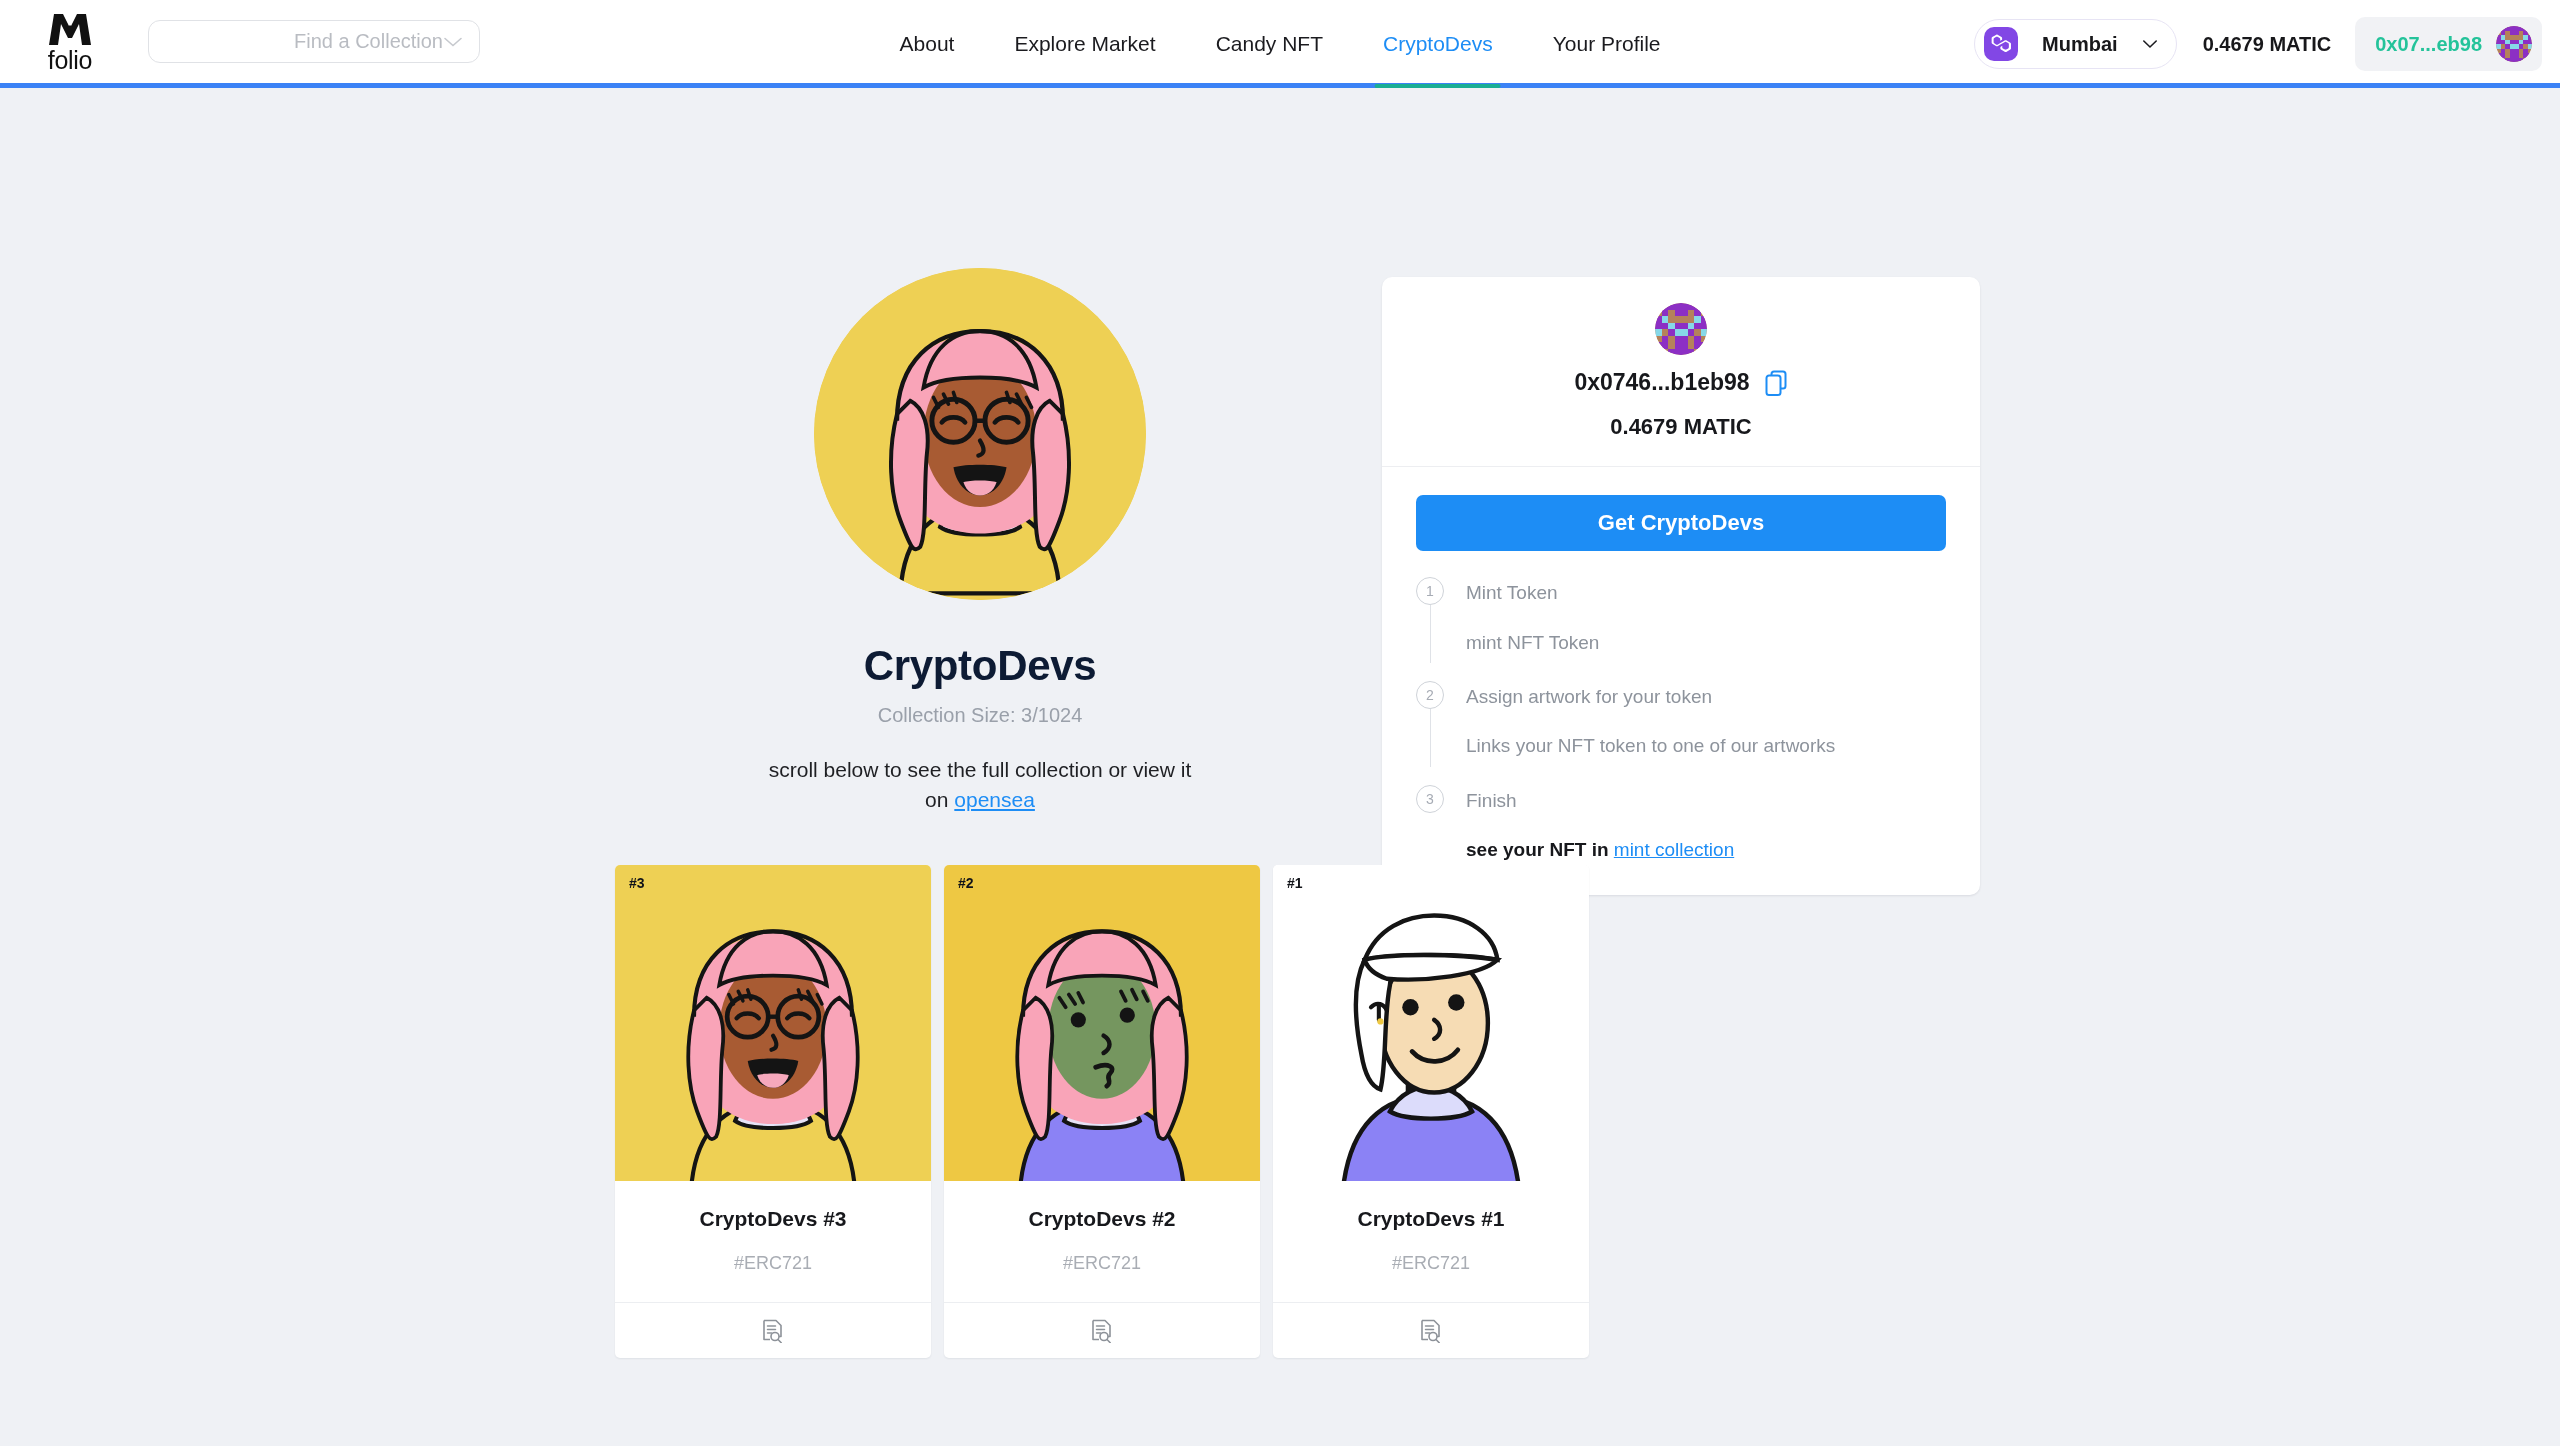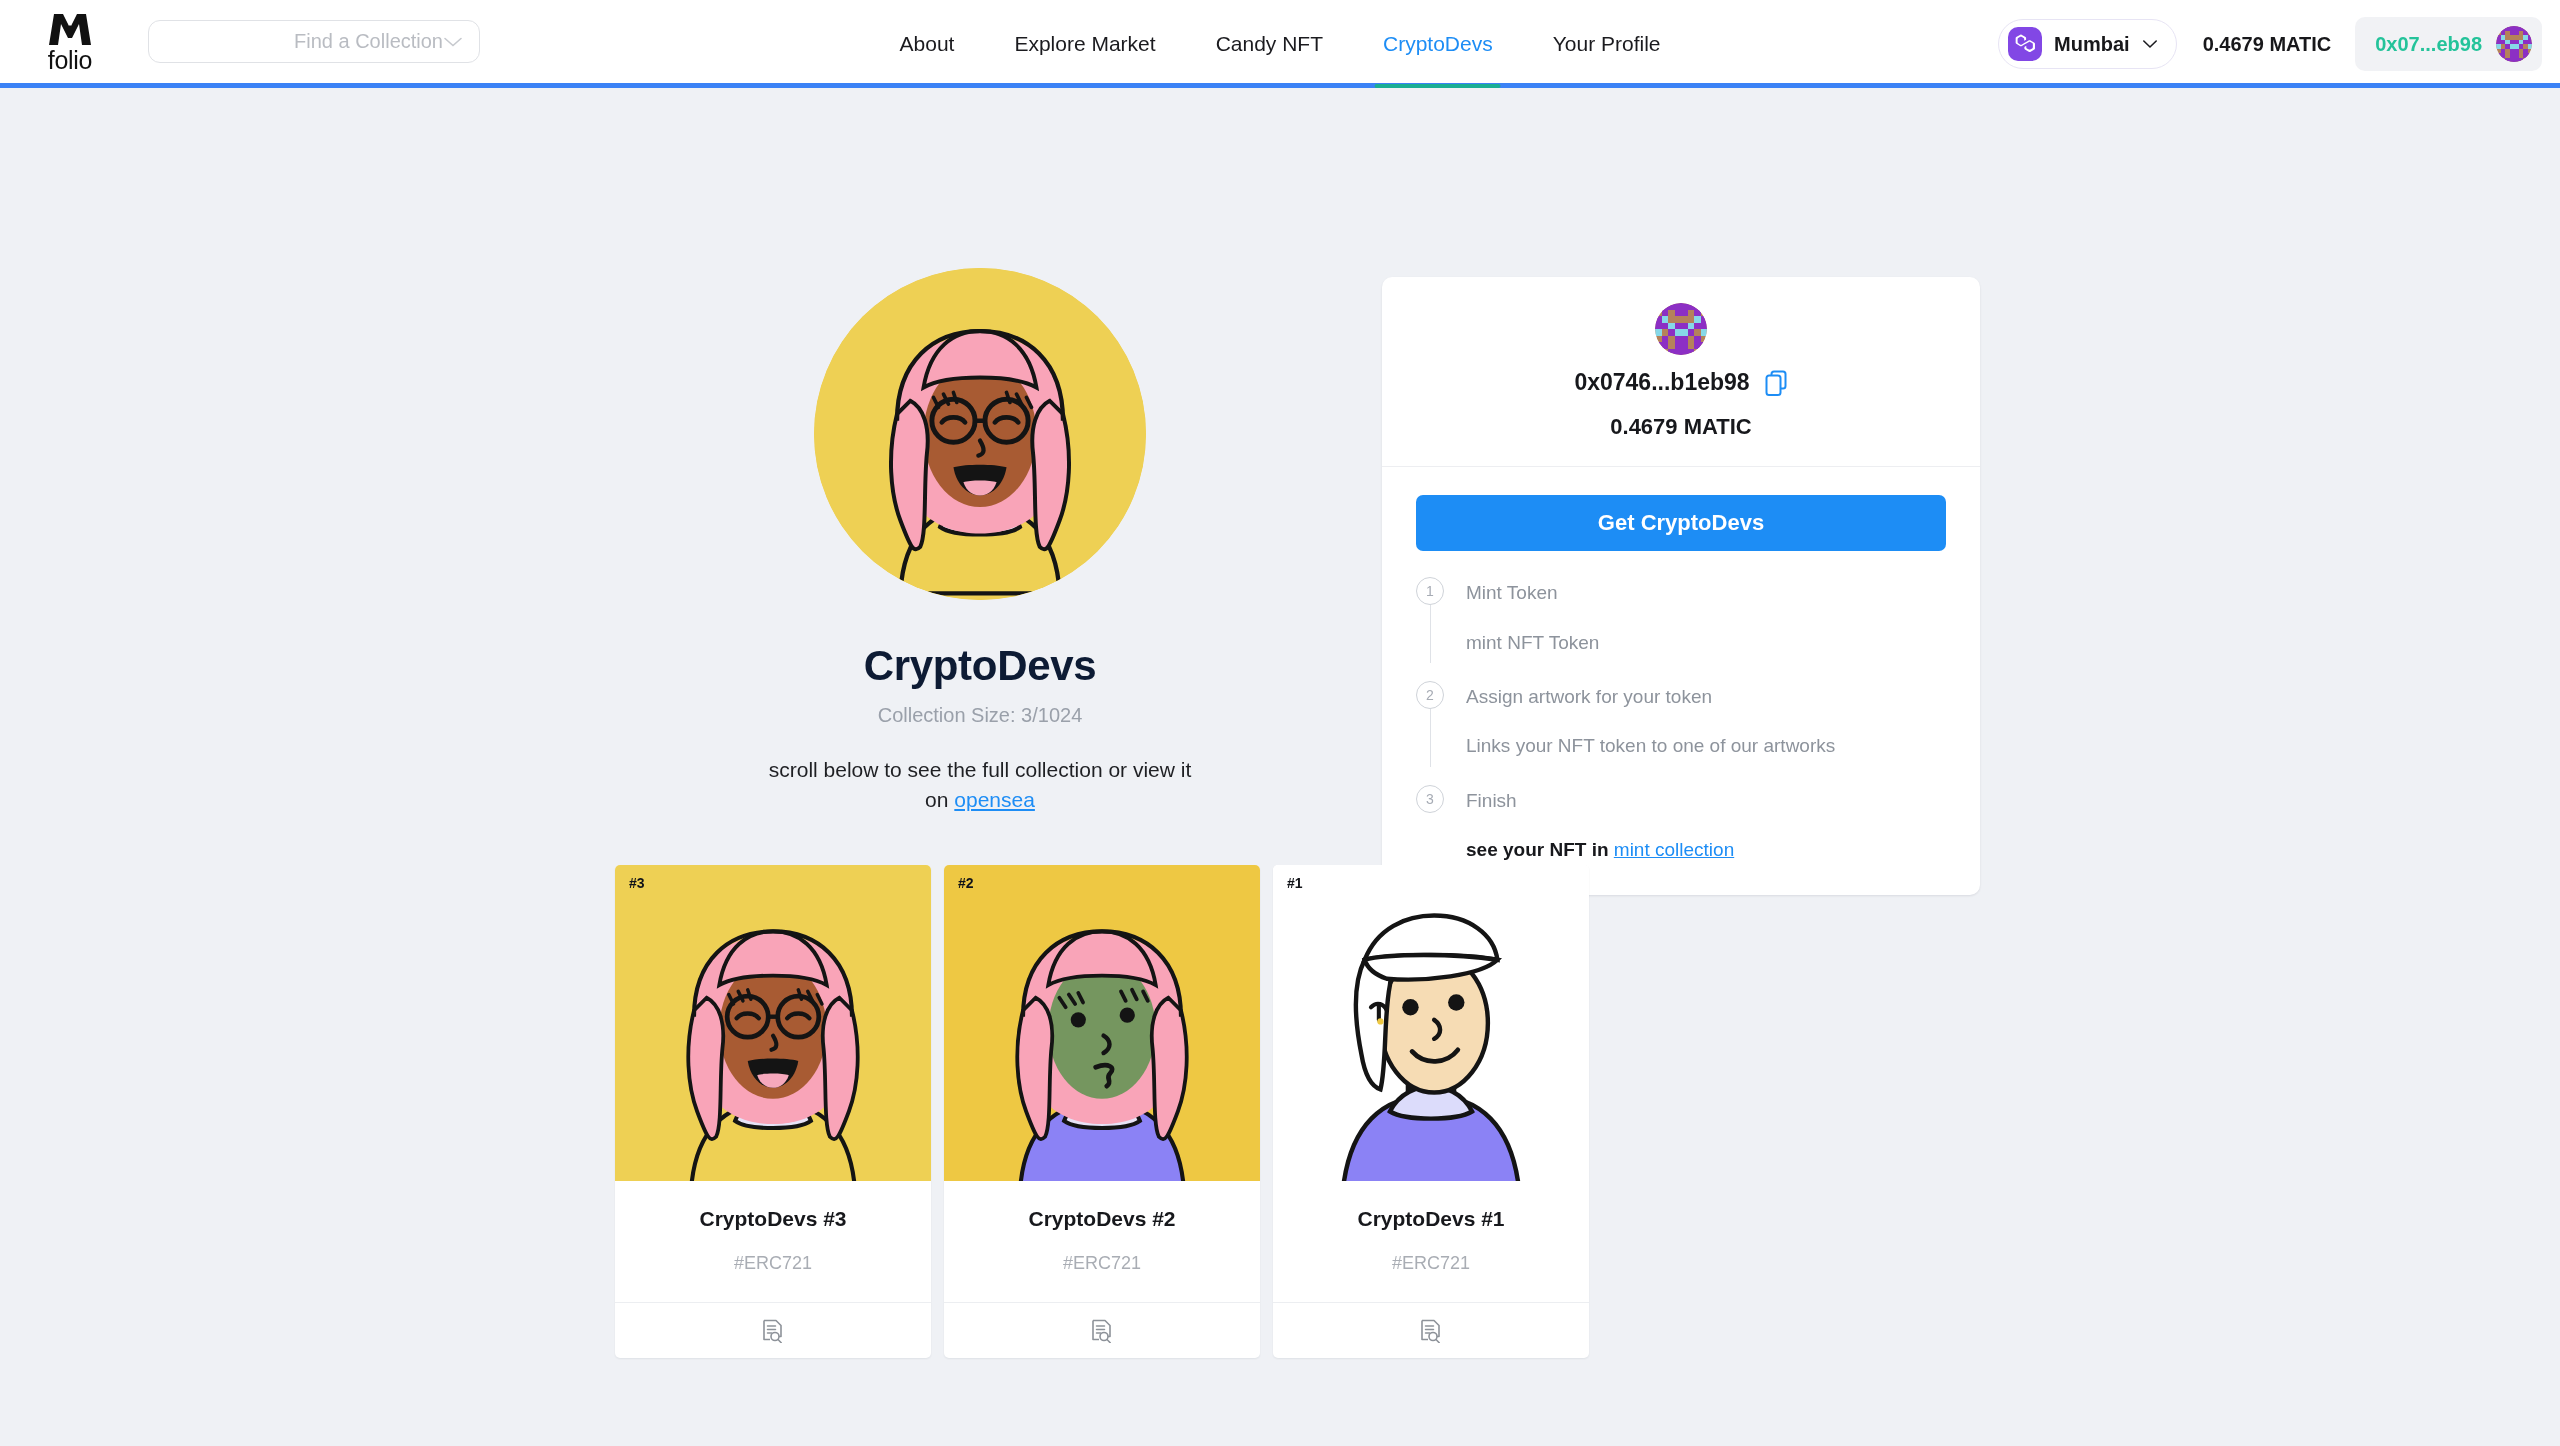--- a/index.html
+++ b/index.html
@@ -59,21 +59,21 @@
   .nav-item.active::after {
     content: ""; position: absolute; left: 22px; right: 22px; bottom: 0;
     height: 4px; background: #1aae94; border-radius: 2px;
   }
 
   .header-right {
     position: absolute; right: 18px; top: 0; height: 88px;
     display: flex; align-items: center; gap: 0;
   }
   .network-chip {
-    height: 50px; display: flex; align-items: center; gap: 12px;
+    height: 50px; display: flex; align-items: center; gap: 24px;
     border: 1px solid #e7e4f4; border-radius: 25px;
     background: #ffffff; padding: 0 18px 0 9px;
   }
   .poly-logo {
     width: 34px; height: 34px; border-radius: 10px;
     background: #8247e5; display: flex; align-items: center; justify-content: center;
     flex: 0 0 auto;
   }
   .network-name { font-size: 20px; font-weight: 700; color: #18181b; }
   .chev-sm { width: 16px; height: 10px; }

